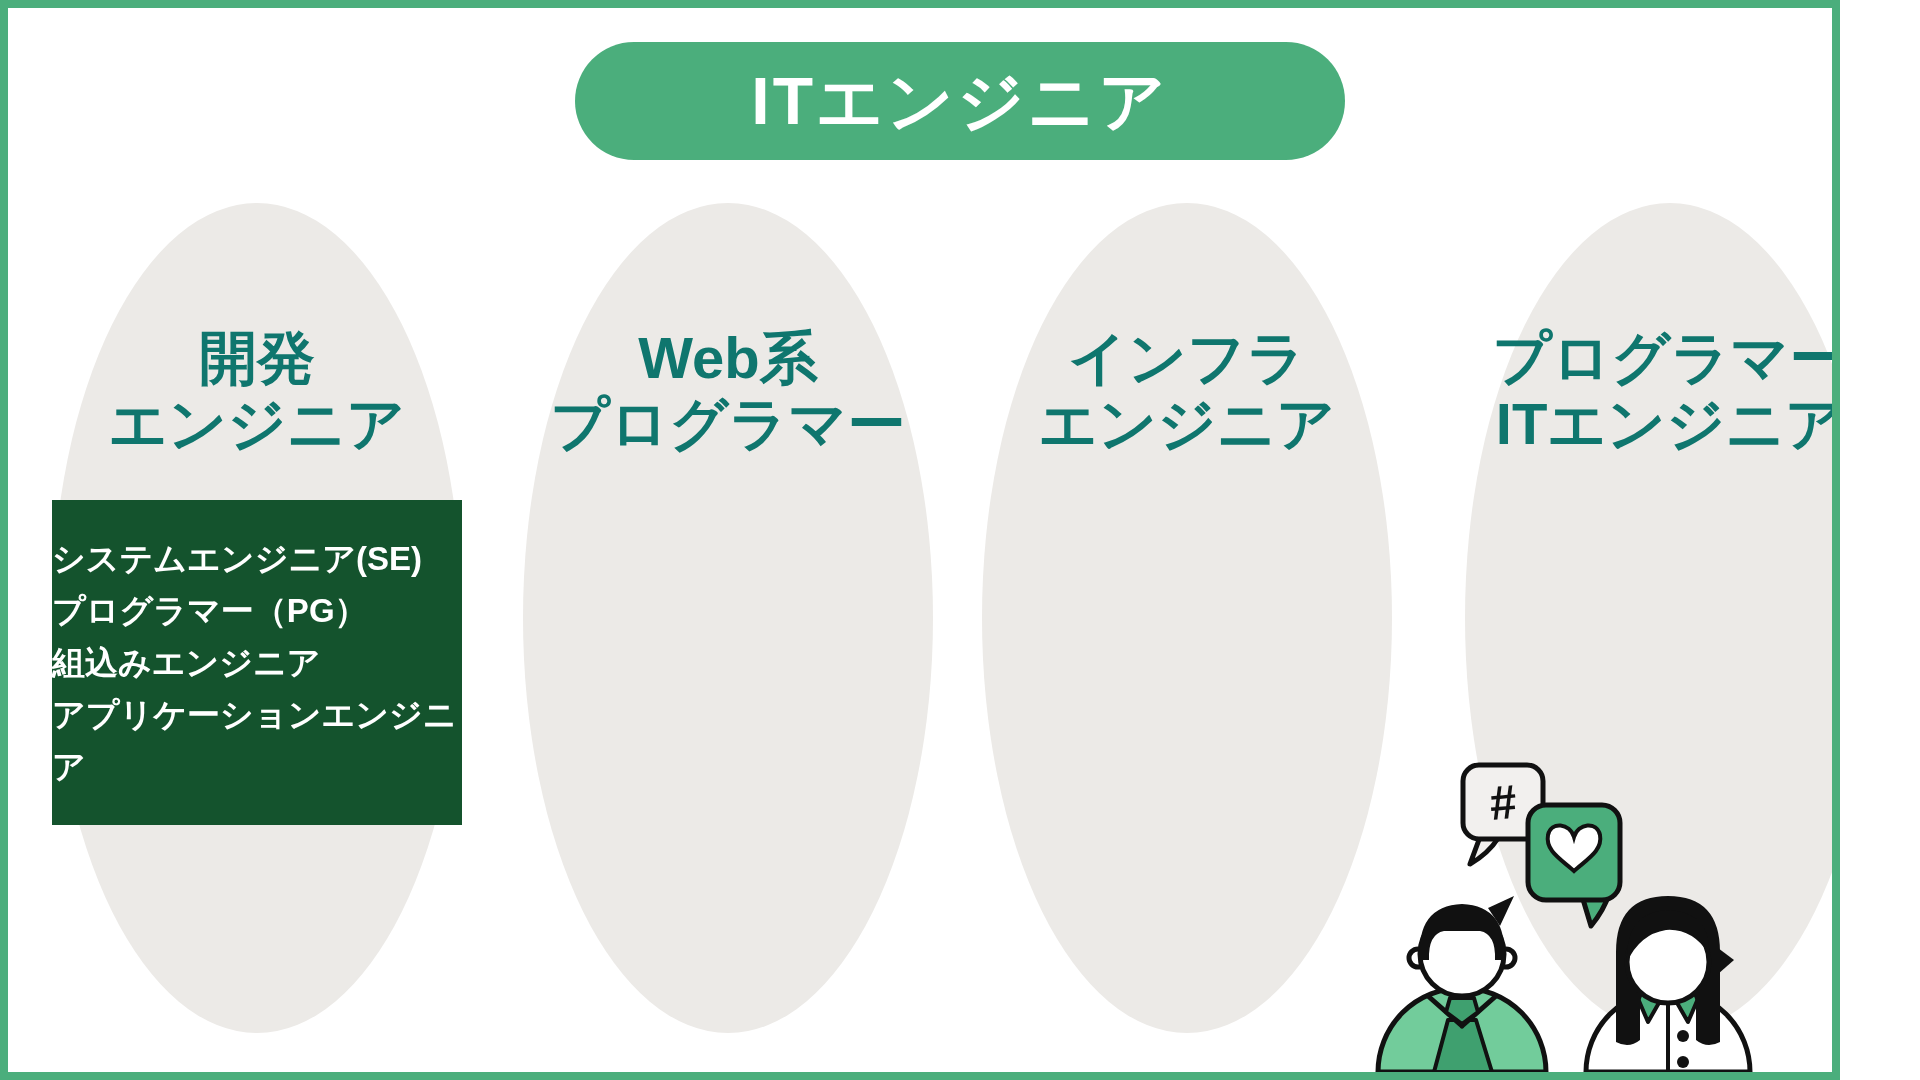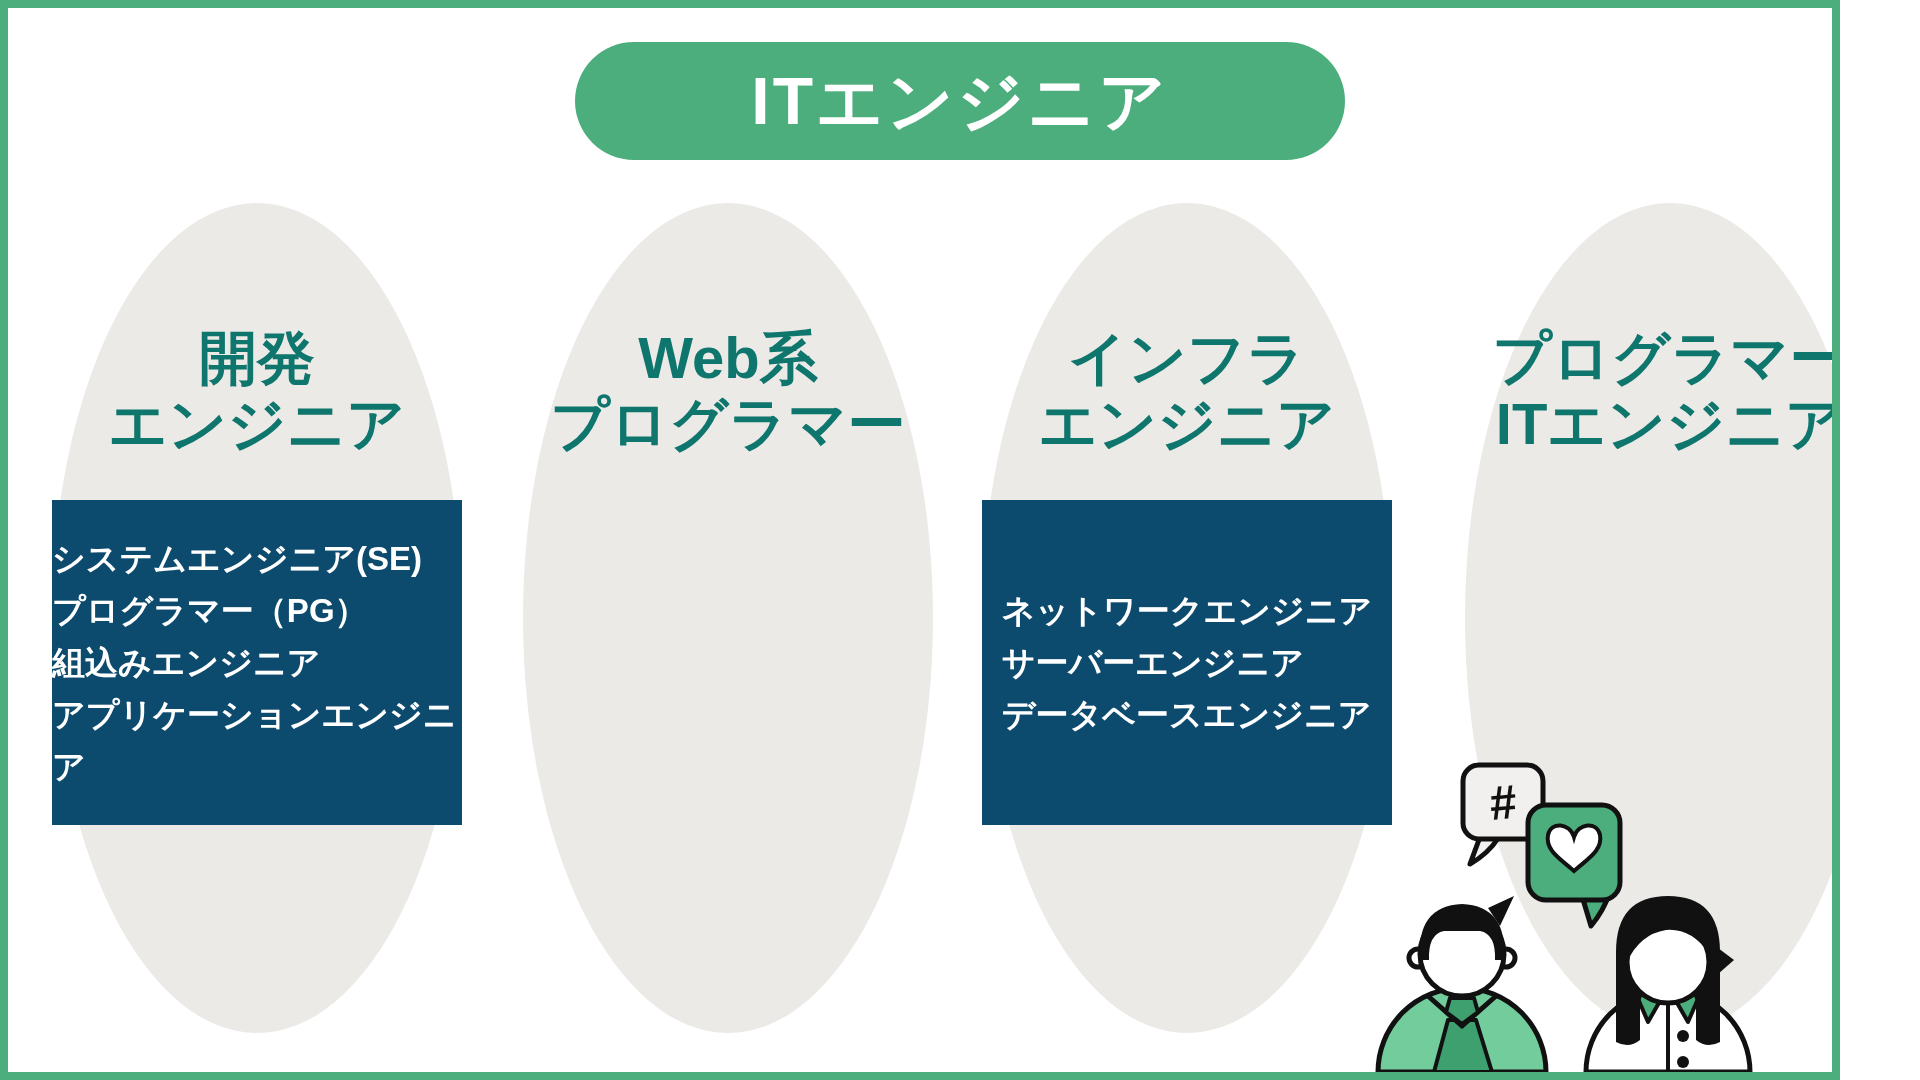--- a/index.html
+++ b/index.html
@@ -15,21 +15,21 @@
   .header-pill .title{
     color:#fff;font-size:66px;font-weight:bold;letter-spacing:3px;line-height:1;
   }
   .col{position:absolute;top:203px;width:410px;height:830px;}
   .oval{position:absolute;inset:0;background:#ECEAE7;border-radius:50%;}
   .col-title{
     position:absolute;top:122px;left:0;width:100%;text-align:center;color:#0f766e;
     font-size:58px;font-weight:bold;line-height:66px;white-space:pre-line;
   }
   .green-box{
-    position:absolute;left:0;top:297px;width:100%;height:325px;background:#0c4a6e;
+    position:absolute;left:0;top:297px;width:100%;height:325px;background:#14532d;
     display:flex;align-items:center;justify-content:center;
   }
   .role-list{
     width:max-content;max-width:100%;margin:0 auto;text-align:left;color:#fff;
     font-size:33px;font-weight:bold;line-height:52px;white-space:pre-line;
   }
   .illustration{position:absolute;left:1370px;top:738px;width:550px;height:334px;z-index:10;}
 </style>
 </head>
 <body>
@@ -56,25 +56,20 @@
   <div class="col" style="left:523px">
     <div class="oval"></div>
     <div class="col-title">Web系
 プログラマー</div>
   </div>
 
   <div class="col" style="left:982px">
     <div class="oval"></div>
     <div class="col-title">インフラ
 エンジニア</div>
-    <div class="green-box">
-      <div class="role-list">ネットワークエンジニア
-サーバーエンジニア
-データベースエンジニア</div>
-    </div>
   </div>
 
   <div class="col" style="left:1465px">
     <div class="oval"></div>
     <div class="col-title">プログラマー
 ITエンジニア</div>
   </div>
 
   <svg class="illustration" viewBox="0 0 550 334">
 

